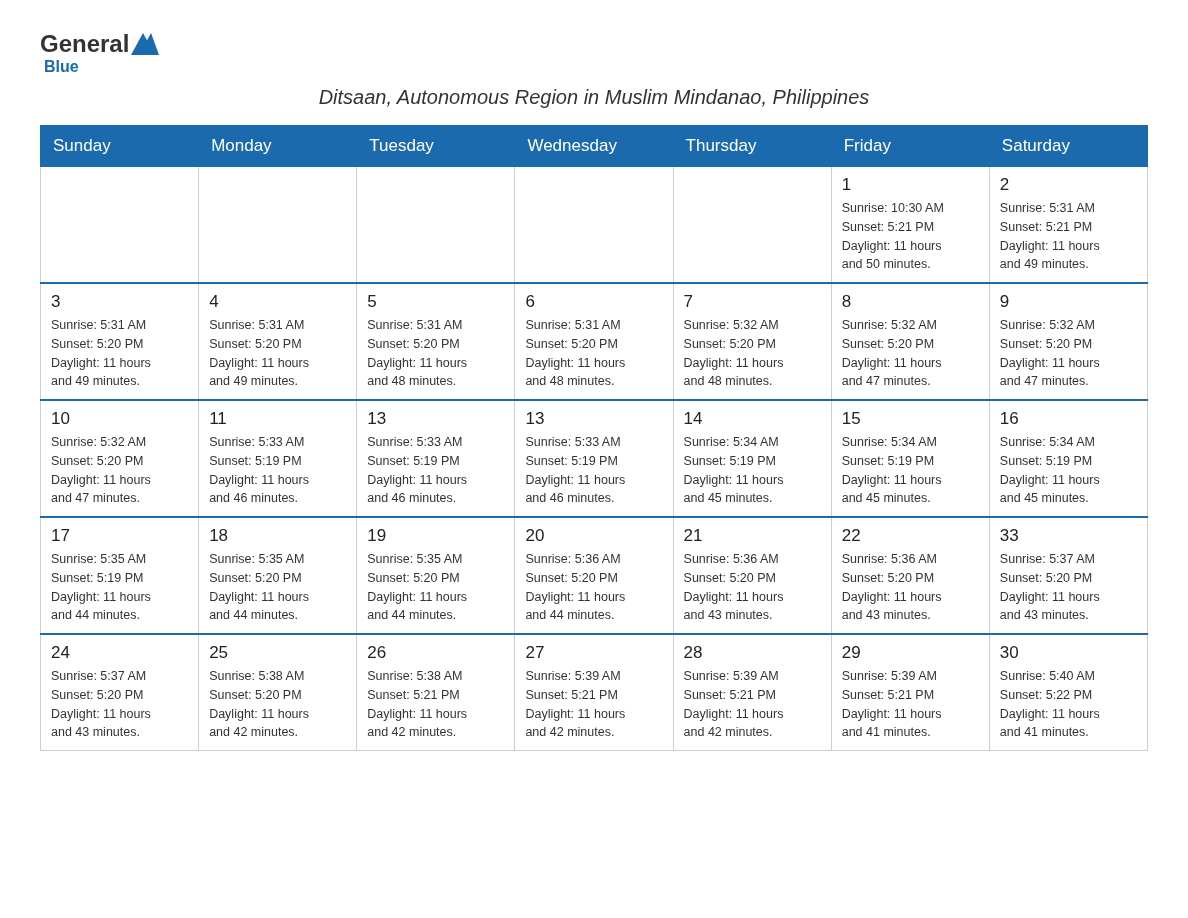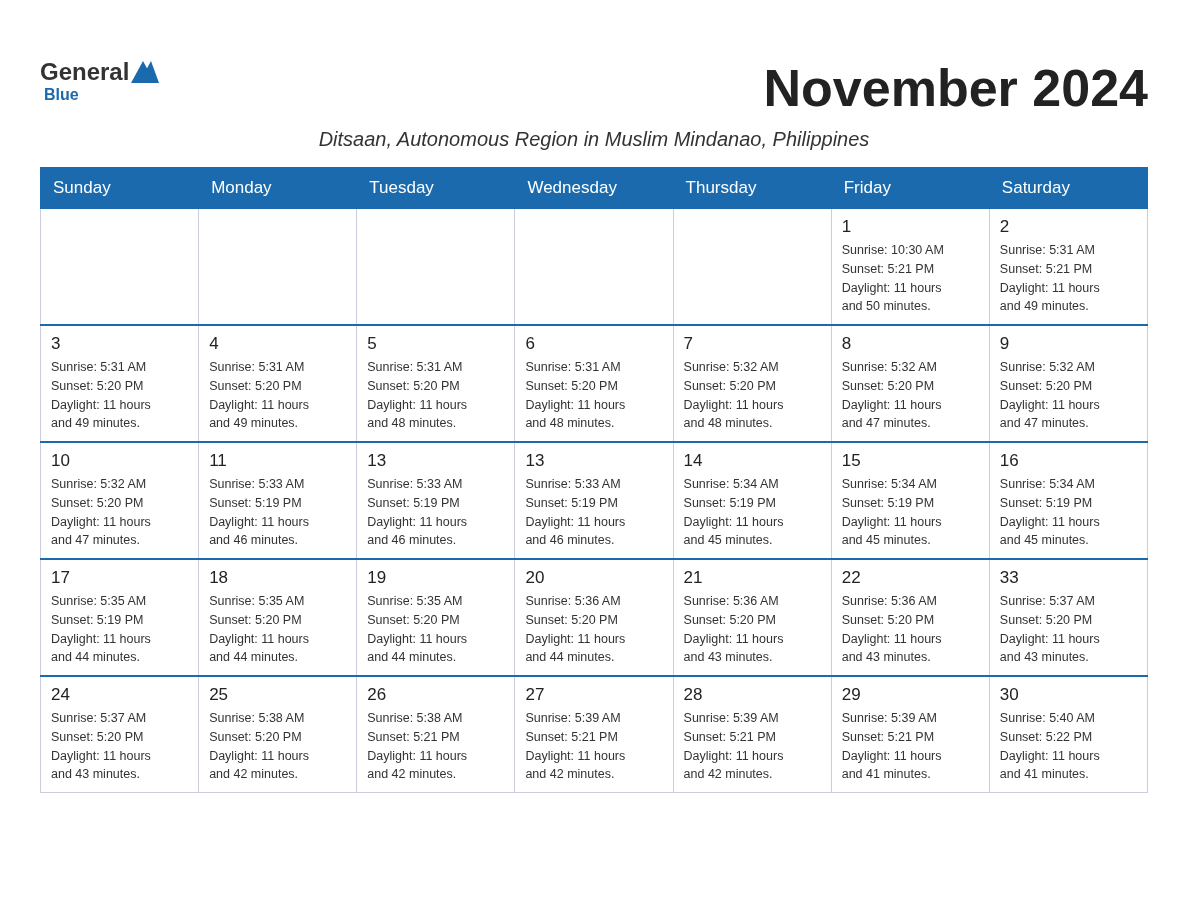--- a/index.html
+++ b/index.html
@@ -8,21 +8,20 @@
       background: #fff;
       padding: 30px 40px;
       width: 1188px;
       min-height: 918px;
     }
     .header-area {
       display: flex;
       justify-content: space-between;
       align-items: flex-start;
       margin-bottom: 10px;
-      margin-top: 28px;
     }
     .logo-wrapper {
       display: flex;
       flex-direction: column;
       align-items: flex-start;
     }
     .logo-top {
       display: flex;
       align-items: center;
     }
@@ -96,21 +95,20 @@
       <span style="font-size:24px;font-weight:bold;color:#333;">General</span>
       <div class="logo-arrows">
         <svg width="28" height="22" viewBox="0 0 28 22">
           <polygon points="0,22 12,0 24,22" fill="#1a6aad"></polygon>
           <polygon points="8,22 20,0 28,22" fill="#1a6aad"></polygon>
         </svg>
       </div>
     </div>
     <span style="font-size:16px;font-weight:bold;color:#1a6aad;margin-left:4px;">Blue</span>
   </div>
-  <h1 class="page-title">November 2024</h1>
 </div>
 
 <p class="subtitle">Ditsaan, Autonomous Region in Muslim Mindanao, Philippines</p>
 
 <table class="calendar">
   <thead>
     <tr>
     <th>Sunday</th>
         <th>Monday</th>
         <th>Tuesday</th>

